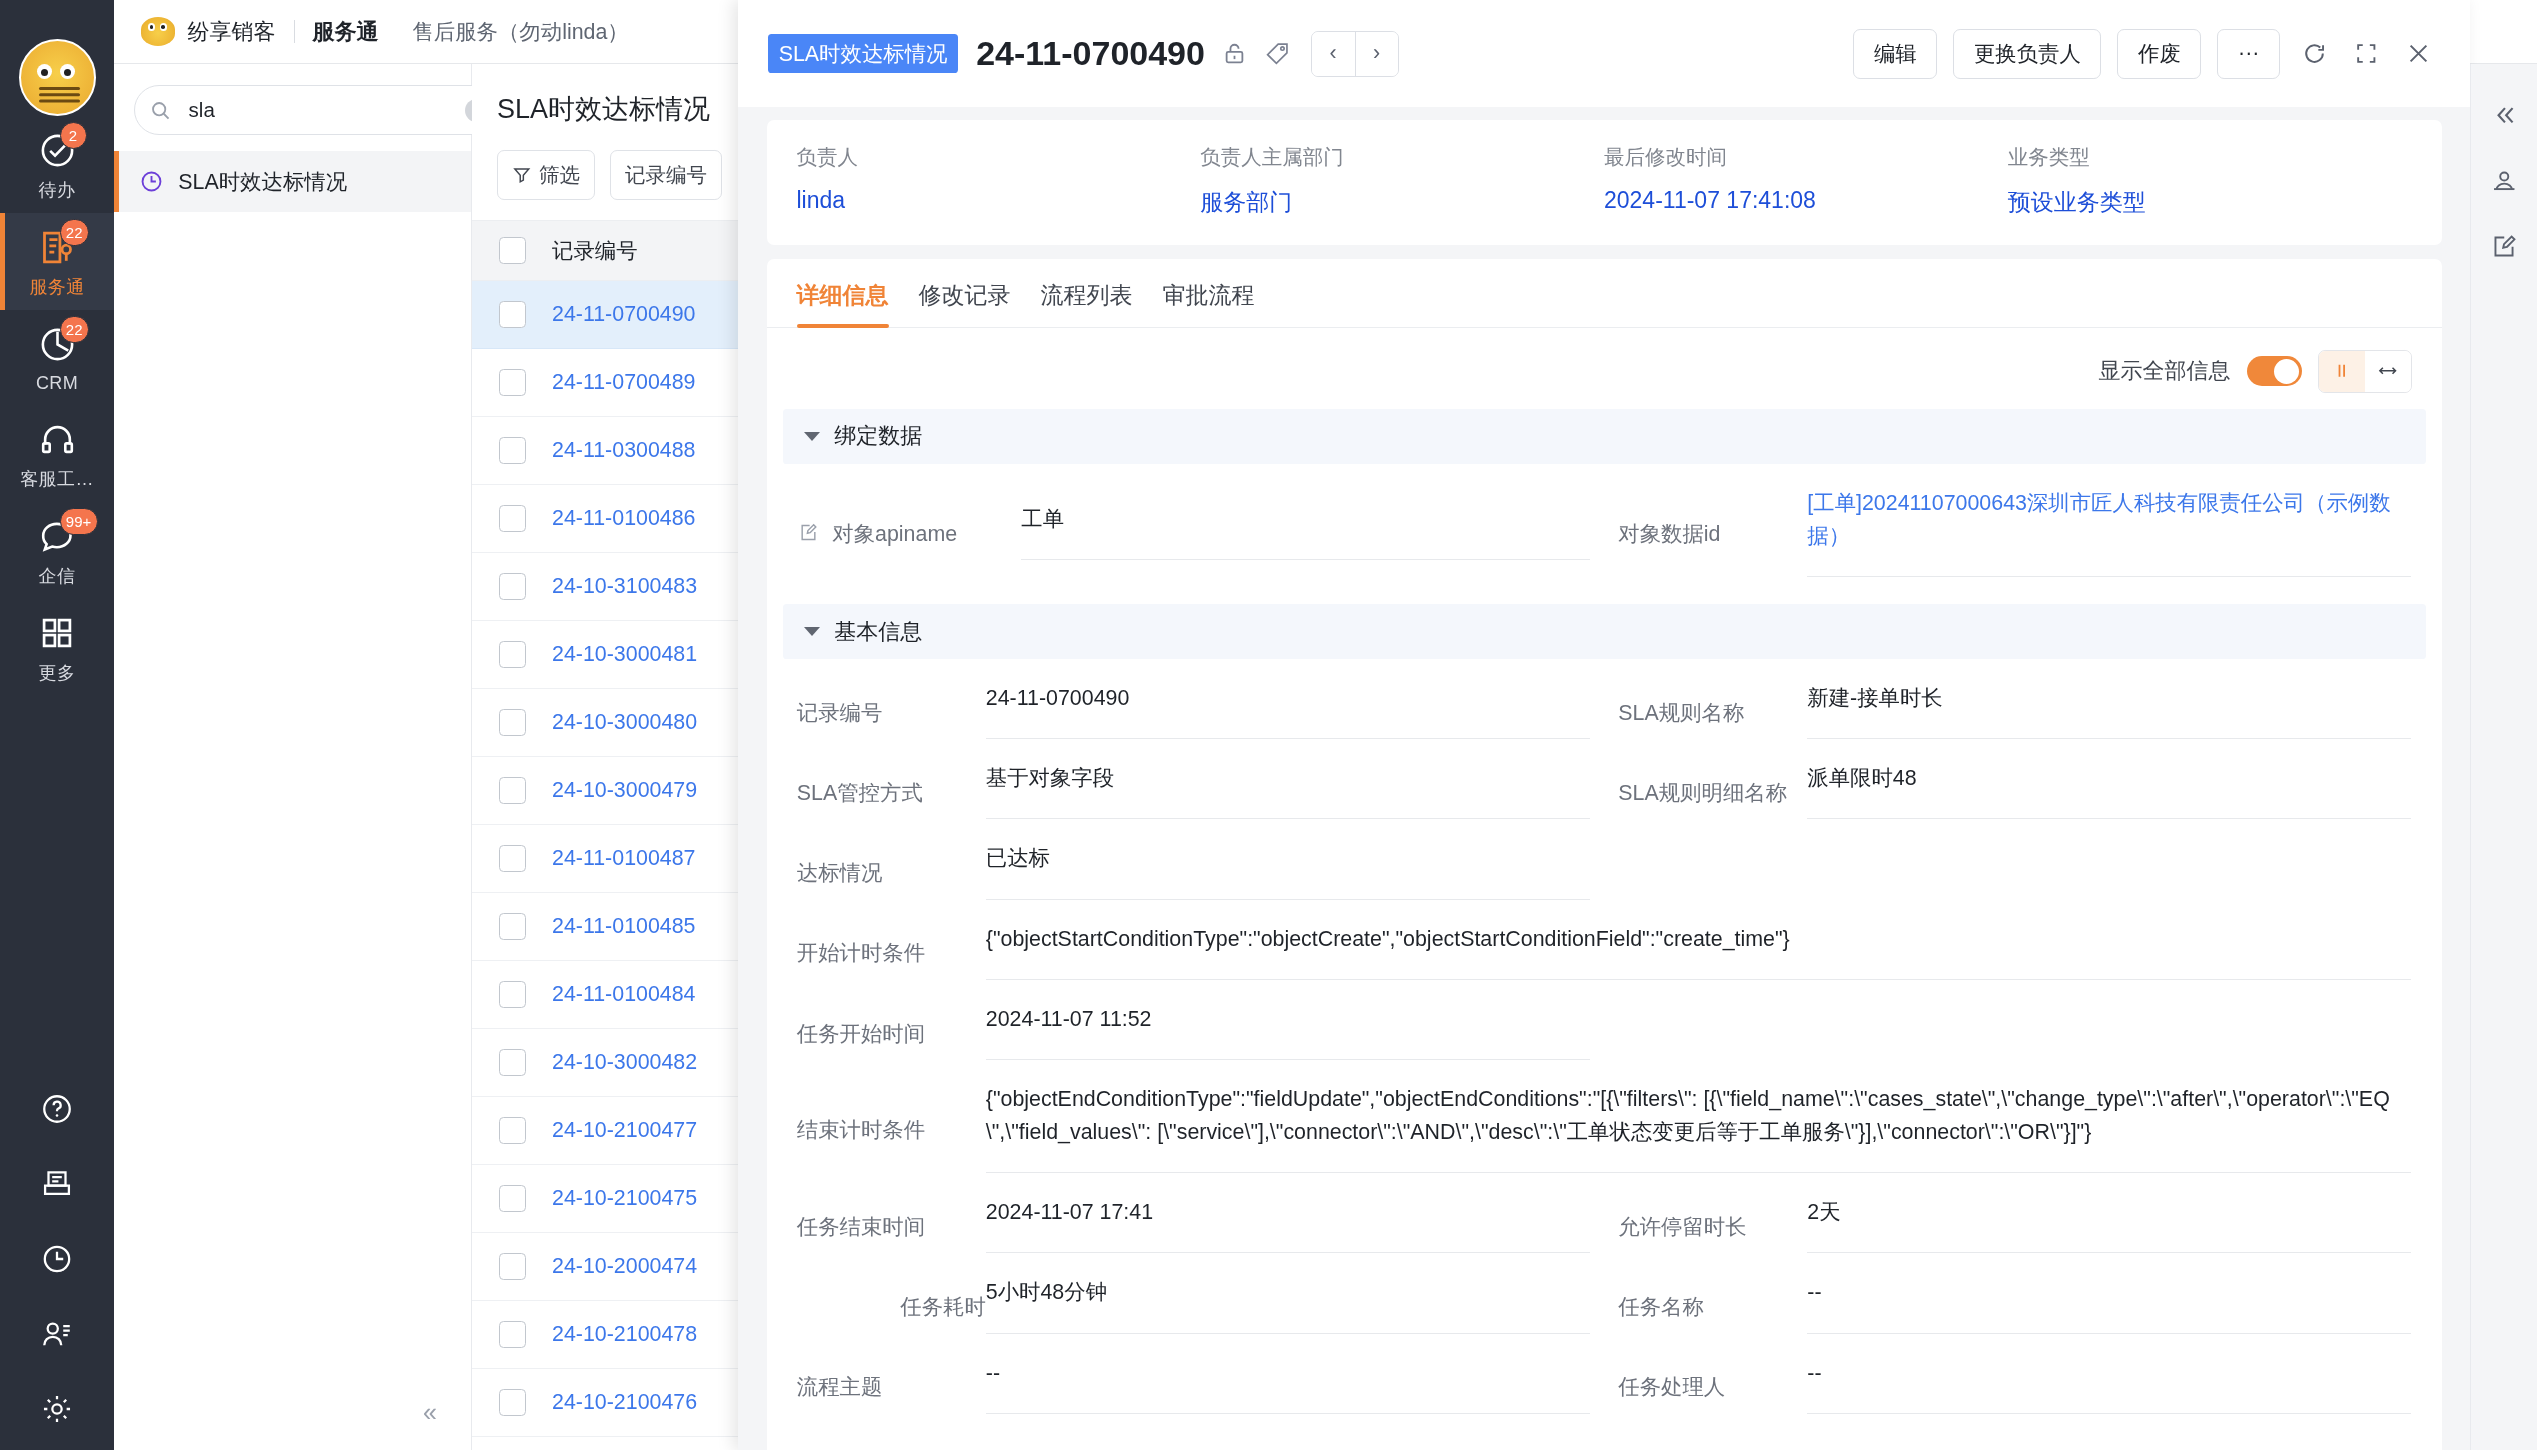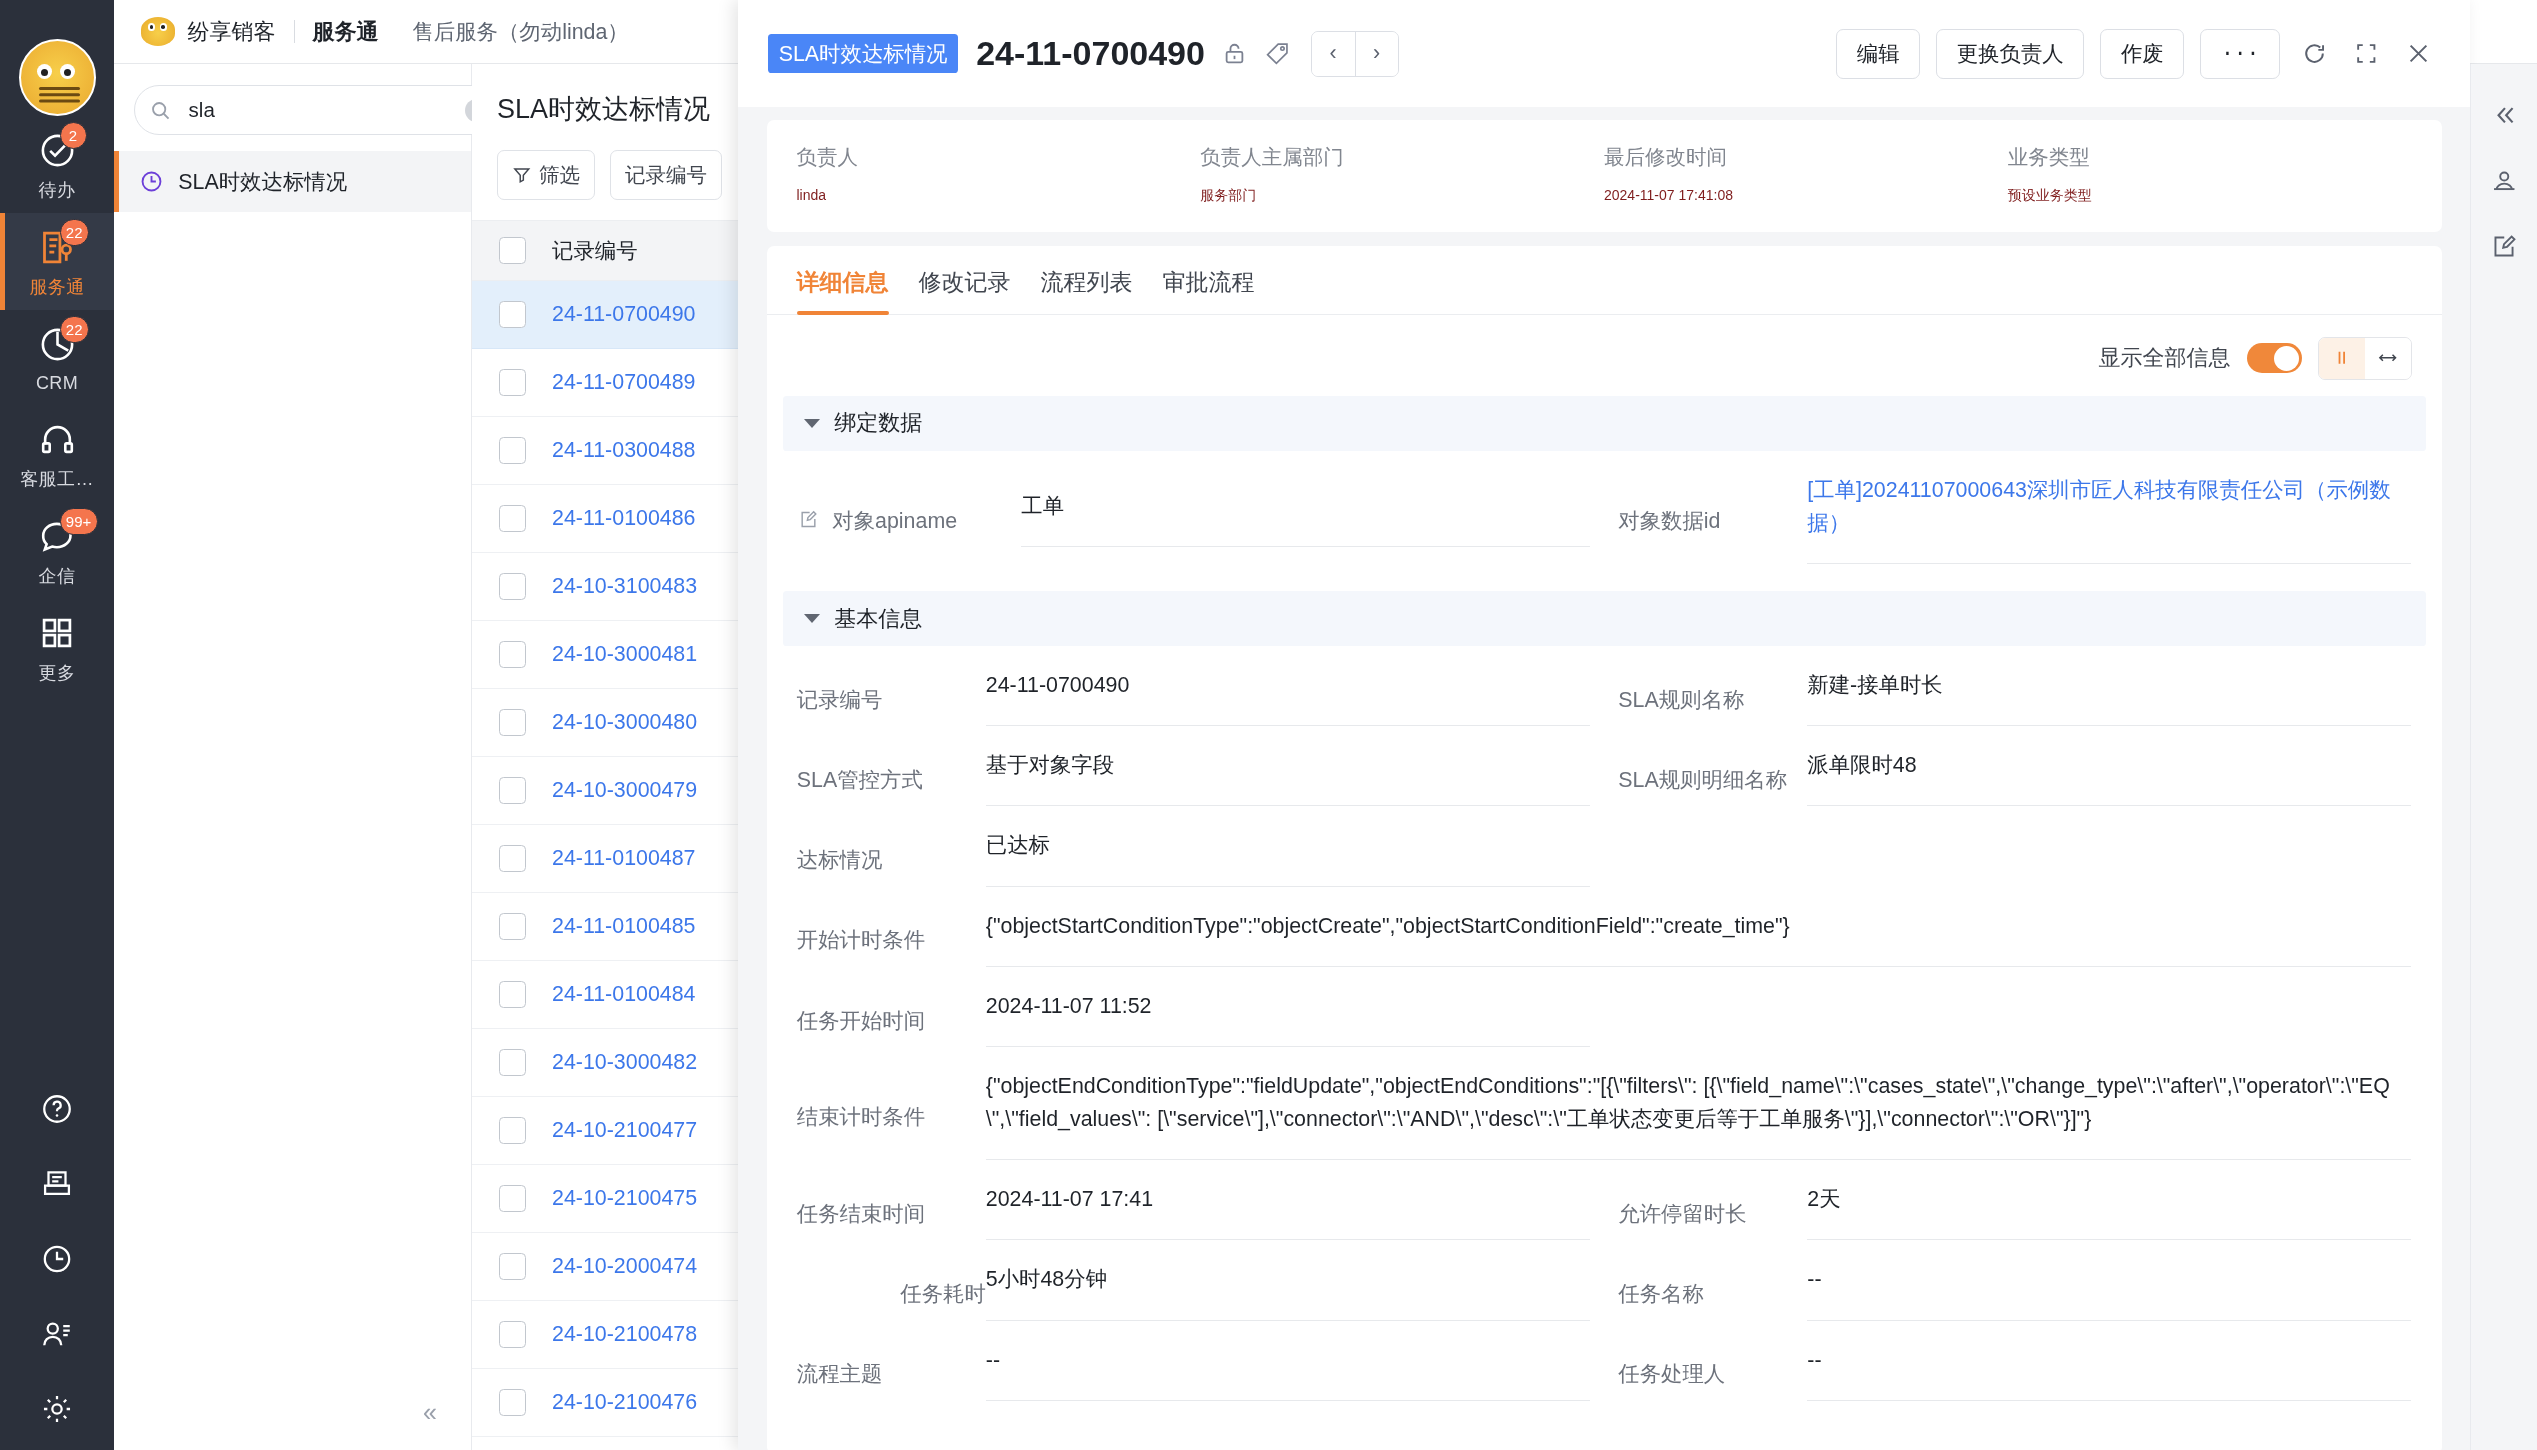--- a/index.html
+++ b/index.html
@@ -140,32 +140,32 @@
   #rec-title { font-size: 34px; font-weight: bold; color: #1f2329; margin-left: 18px; white-space: nowrap; }
   .head-ic { margin-left: 16px; color: #7b8191; display:flex; align-items:center; cursor:pointer; }
   #navpair {
     margin-left: 19.6px; display: flex; border: 0.9px solid #dcdfe5; border-radius: 7.1px; overflow: hidden; height: 46px;
   }
   #navpair div { width: 43px; display:flex; align-items:center; justify-content:center; font-size: 21.4px; color:#5b616e; cursor:pointer; background:#fff; }
   #navpair div + div { border-left: 0.9px solid #dcdfe5; }
   #head-actions { margin-left: auto; display: flex; align-items: center; gap: 16px; }
   .act-btn {
     height: 50px; border: 0.9px solid #dcdfe5; border-radius: 7.1px; background: #fff;
-    font-size: 21.4px; color: #1f2329; padding: 0 19.6px; cursor: pointer; font-family: Liberation Mono, monospace;
+    font-size: 21.4px; color: #1f2329; padding: 0 19.6px; cursor: pointer; font-family: Liberation Sans, sans-serif;
     display:flex; align-items:center;
   }
   .head-only-ic { font-size: 27px; color: #5b616e; cursor: pointer; display:flex; align-items:center; justify-content:center; width:36px;height:36px;}
 
   #detail-body { flex: 1; overflow: hidden; padding: 0 28.5px 0 28.5px; }
 
   .card { background: #fff; border-radius: 7.1px; }
   #summary-card { margin-top: 12.5px; padding: 23px 30px 27px 30px; display: flex; }
   .sum-col { flex: 1; }
   .sum-label { font-size: 20.5px; color: #81868f; margin-bottom: 16px; }
-  .sum-value { font-size: 14px; color: #7f1d1d; }
+  .sum-value { font-size: 23px; color: #1d4ed8; }
 
   #main-card { margin-top: 14.3px; height: 1208px; overflow: hidden; position: relative; }
   #tabs { display: flex; gap: 30px; padding: 21.4px 30px 0 30px; border-bottom: 0.9px solid #ebedf0; }
   .tab { font-size: 23px; color: #41464f; padding-bottom: 16px; cursor: pointer; position: relative; }
   .tab.active { color: #f08437; font-weight: bold; }
   .tab.active::after { content:""; position:absolute; left:0; bottom:-0.9px; width:100%; height:4.5px; background:#f08437; border-radius:2.7px; }
 
   #toggle-row { display: flex; align-items: center; justify-content: flex-end; gap: 16px; padding: 21.4px 30px 7.1px 30px; }
   #toggle-label { font-size: 22px; color: #41464f; }
   #toggle-sw { width: 55px; height: 30px; border-radius: 15px; background: #f0883a; position: relative; cursor: pointer; }

